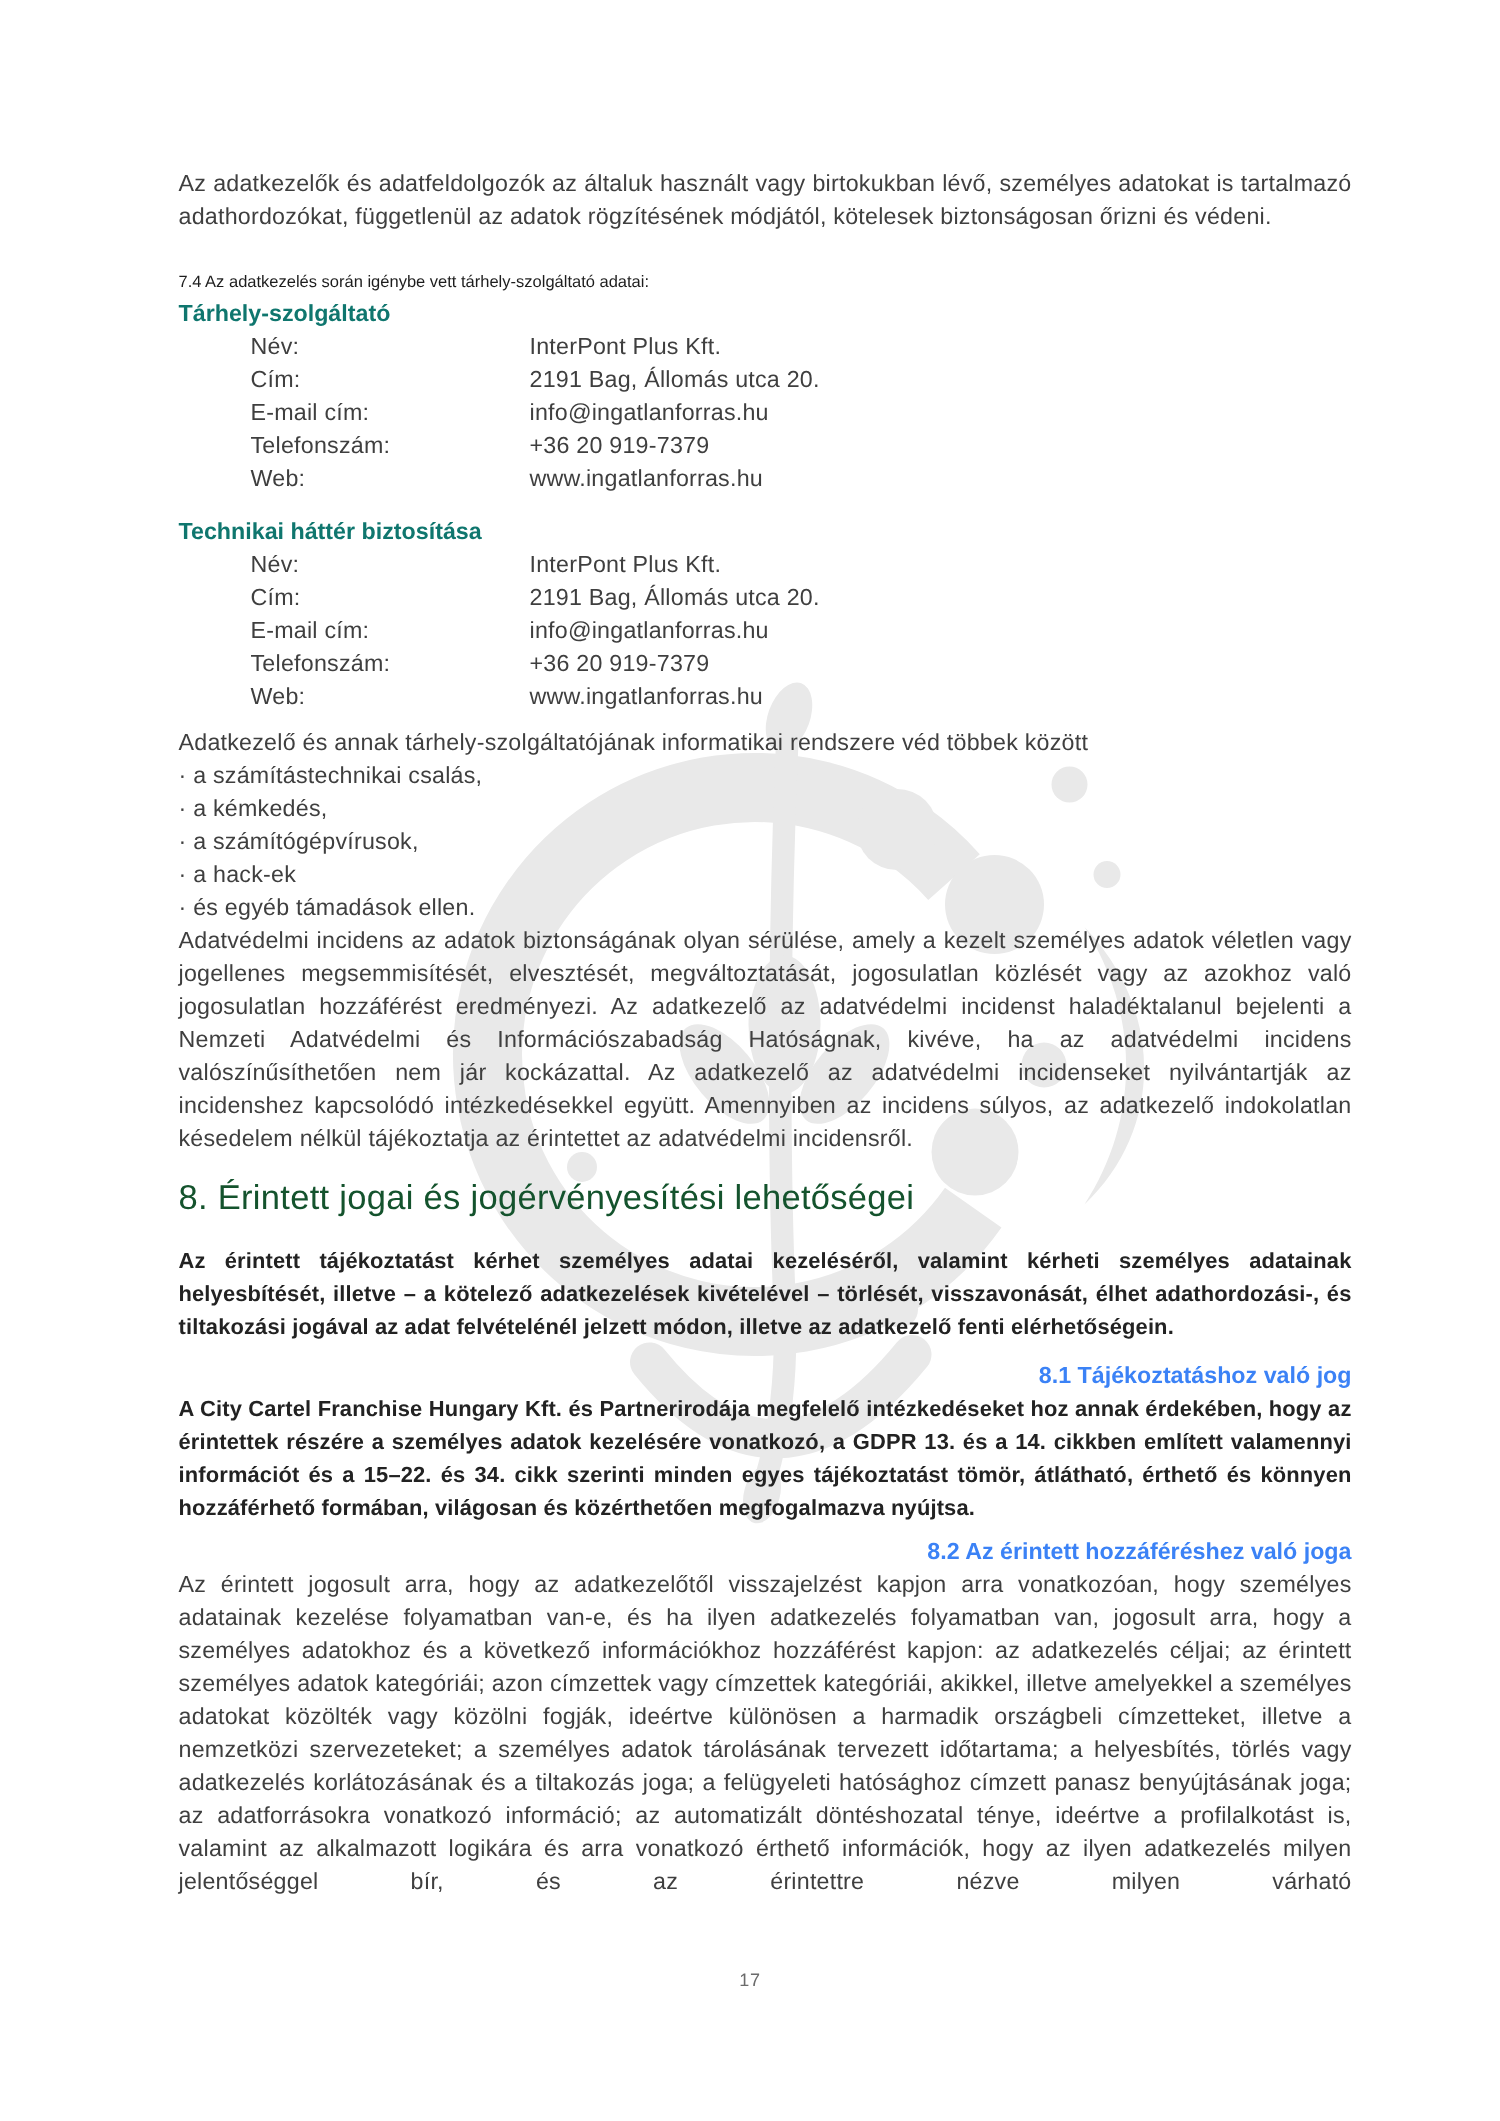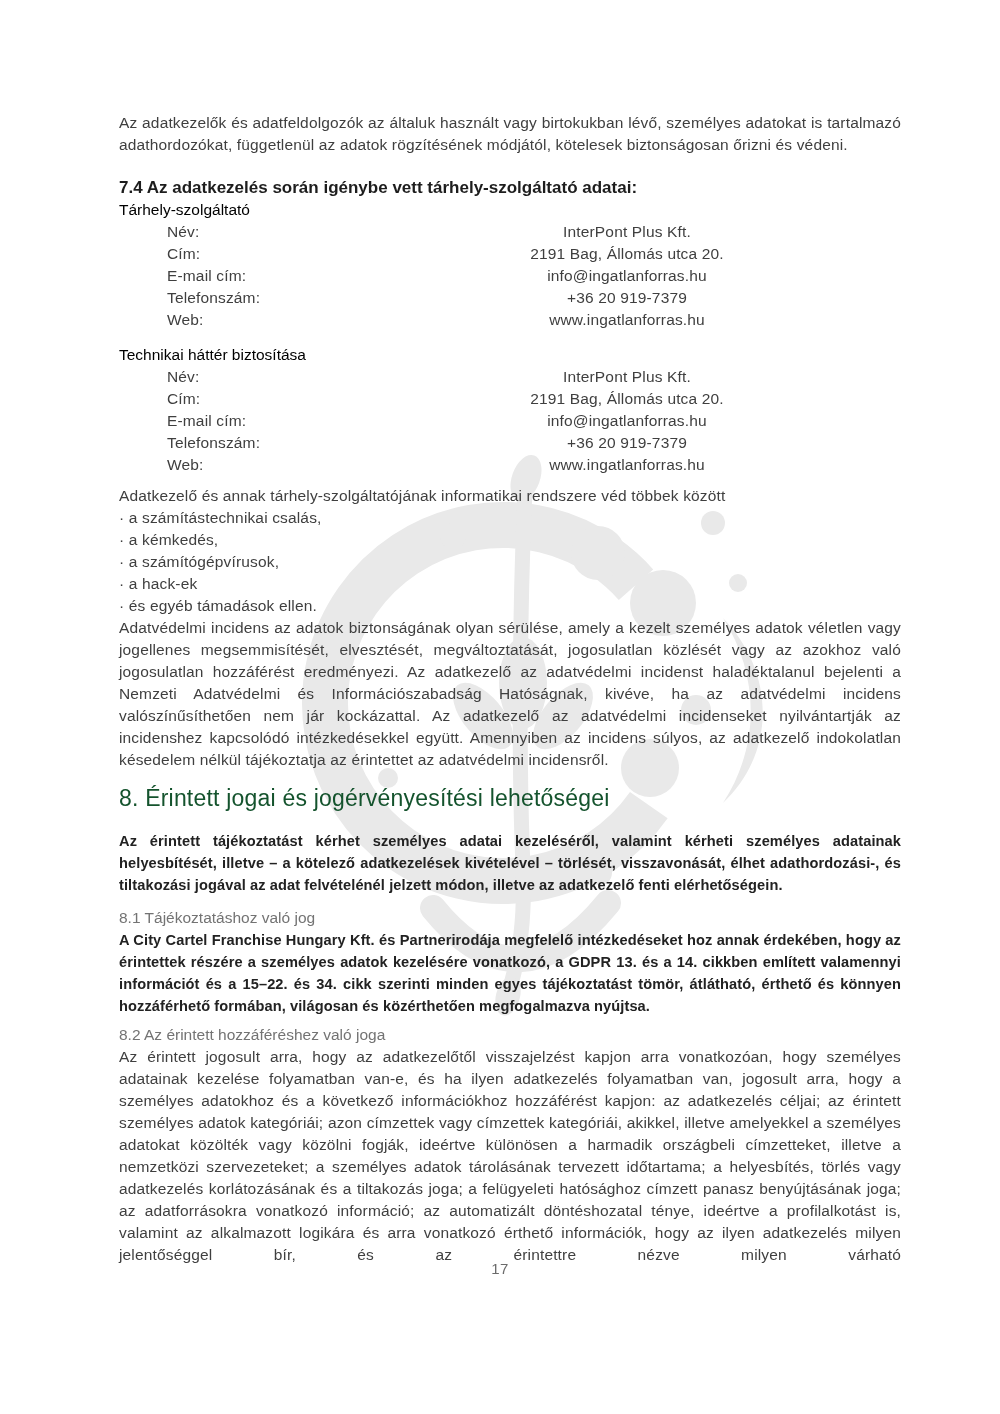--- a/index.html
+++ b/index.html
@@ -22,51 +22,52 @@
     box-sizing:border-box;
   }
   p{margin:0;}
   .body{
     font-size:15.5px;line-height:22px;letter-spacing:.15px;
     color:#3f3f3f;
   }
   .jst{text-align:justify;}
   .jst-all{text-align:justify;text-align-last:justify;}
   .h-sec{
-    font-size:17px;line-height:22px;font-weight:bold;color:#1d1d1d;
+    font-size:11px;line-height:22px;font-weight:normal;color:#1d1d1d;
     margin:21px 0 0 0;
   }
   .h-big{
     font-size:23px;line-height:26px;font-weight:normal;color:#14532d;
     margin:14px 0 0 0;letter-spacing:.2px;
   }
   .h-sub{
-    font-size:15.5px;line-height:22px;font-weight:normal;color:#000000;
+    font-size:15.5px;line-height:22px;font-weight:bold;color:#0f766e;
     margin:0;
   }
   .h-small{
-    font-size:15.5px;line-height:22px;font-weight:normal;color:#737373;
+    font-size:15.5px;line-height:22px;font-weight:bold;color:#3b82f6;
     margin:8px 0 0 0;
+    text-align:right;
   }
   .contact{display:grid;grid-template-columns:186px 1fr;margin-left:48px;}
   .contact .lbl{font-size:15.5px;line-height:22px;color:#3f3f3f;letter-spacing:.15px;}
-  .contact .val{font-size:15.5px;line-height:22px;color:#3f3f3f;letter-spacing:.15px;text-align:center;}
+  .contact .val{font-size:15.5px;line-height:22px;color:#3f3f3f;letter-spacing:.15px;}
   .link{text-underline-offset:3px;cursor:pointer;}
   .list{margin:0;}
   .list .li{font-size:15.5px;line-height:22px;letter-spacing:.15px;color:#3f3f3f;}
   .body-alt{
     font-size:14.6px;line-height:22px;font-weight:700;color:#222222;
     letter-spacing:.1px;
   }
   .mt-block{margin-top:13px;}
   .mt-para{margin-top:9px;}
   .mt-body{margin-top:19px;}
   .pagenum{
-    position:absolute;left:0;right:0;top:1260px;
-    text-align:center;font-size:15px;color:#6b6b6b;z-index:1;
+    position:absolute;left:0;right:0;top:1313px;
+    text-align:center;font-size:12px;color:#6b6b6b;z-index:1;
     letter-spacing:.5px;
   }
 </style>
 </head>
 <body>
 
 <div class="page">
 
   <svg class="watermark" viewBox="0 0 515 575" xmlns="http://www.w3.org/2000/svg" aria-hidden="true">
     <g fill="#e9e9e9" stroke="none">

